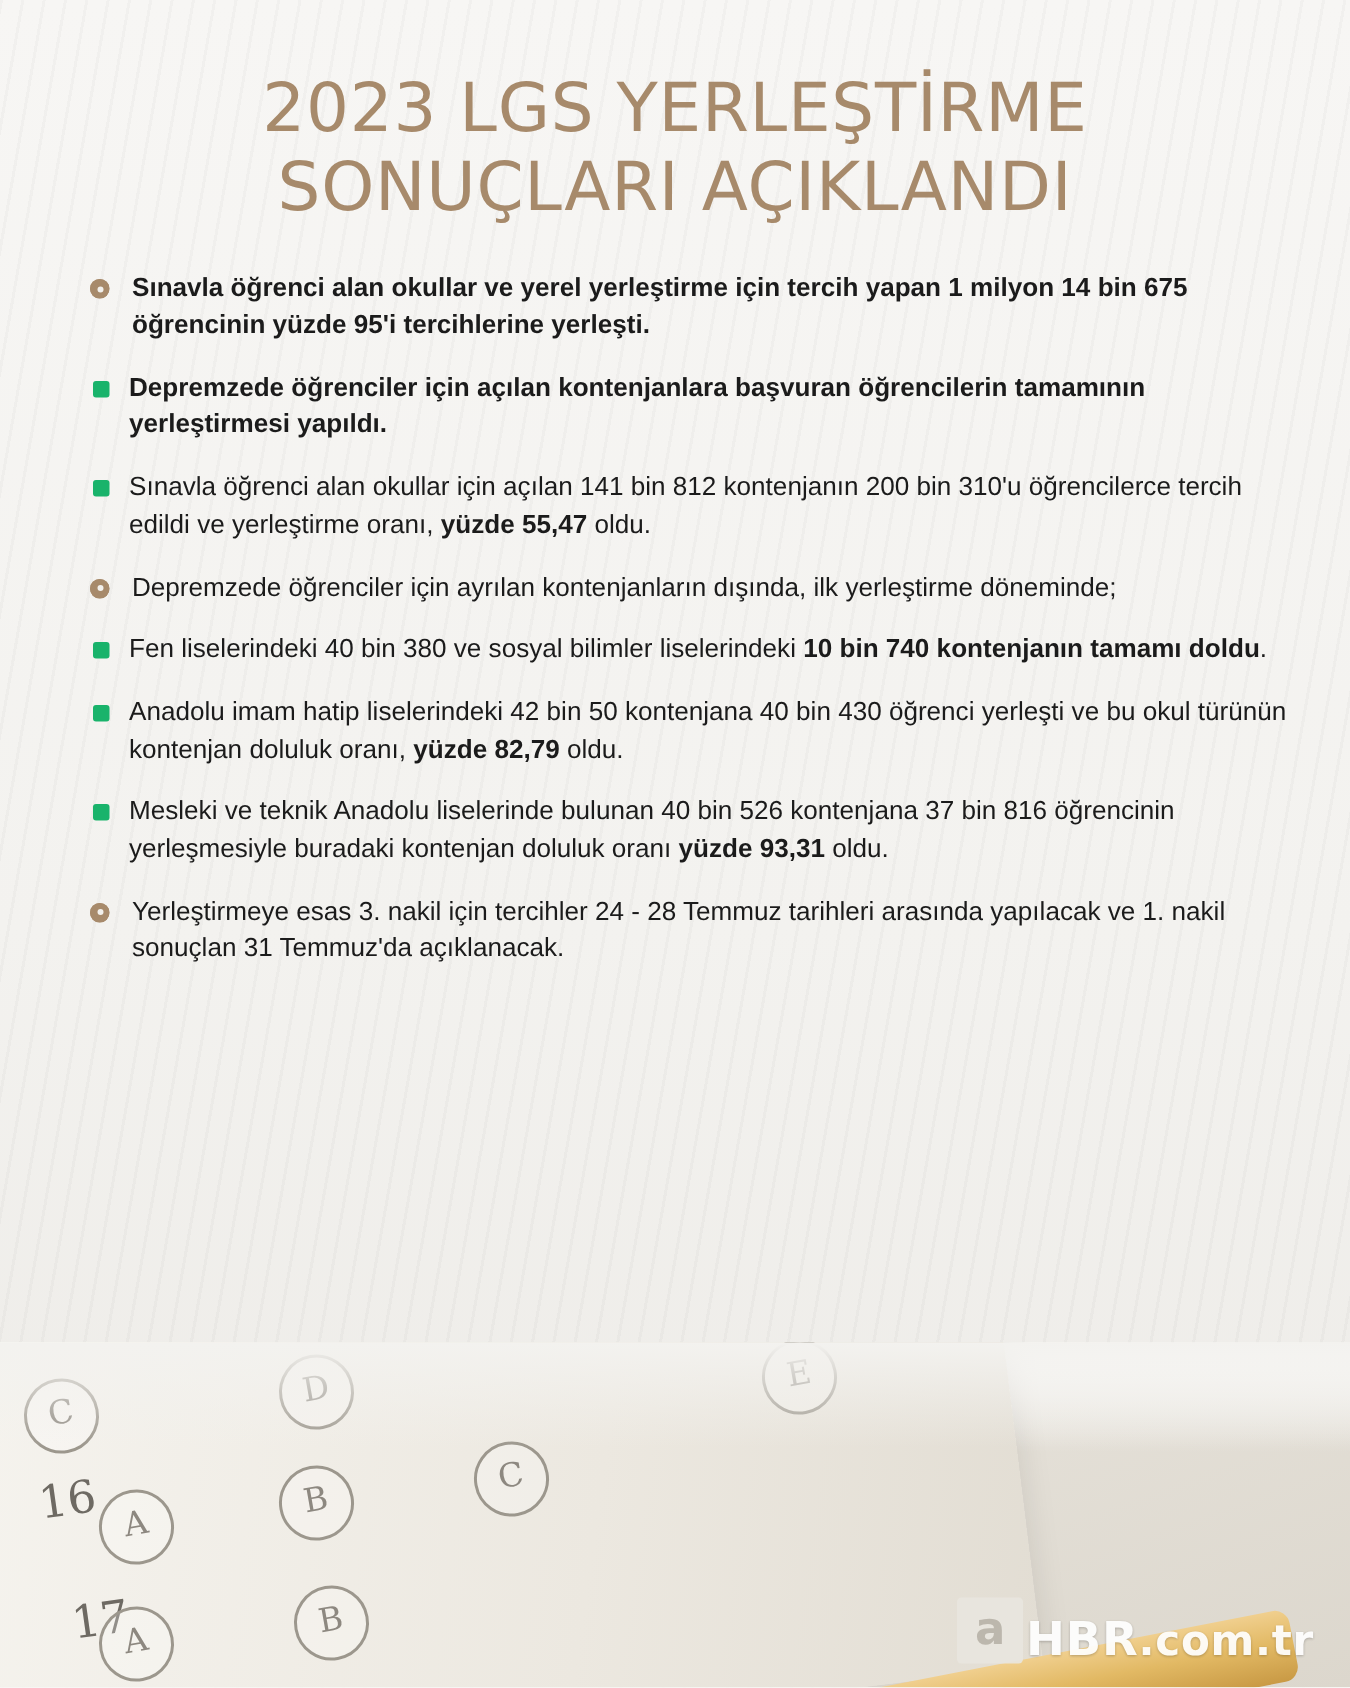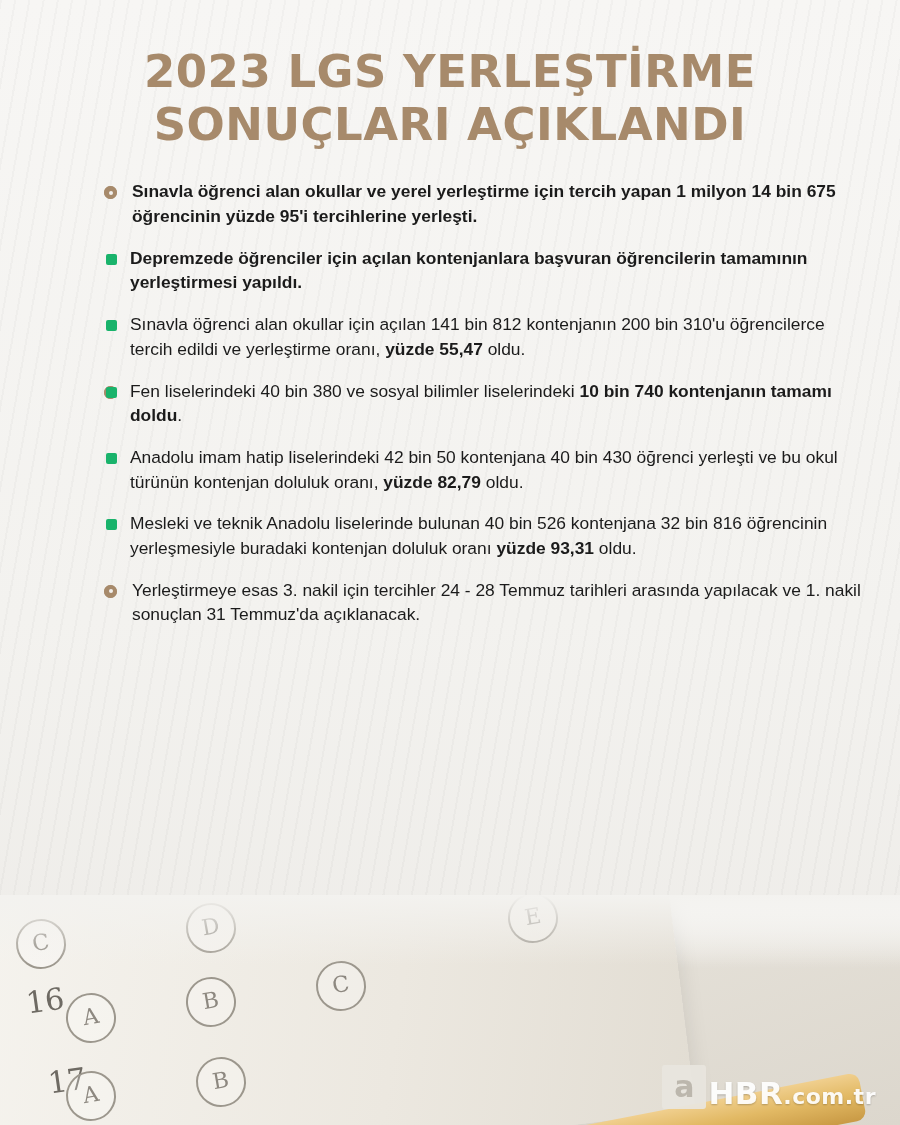--- a/index.html
+++ b/index.html
@@ -30,33 +30,32 @@
   }
 
   
   .title-block {
     padding: 46px 48px 0 48px;
     text-align: center;
   }
   .title-line {
     font-size: 45px;
     line-height: 1.17;
-    font-weight: bold;
+    font-weight: normal;
     letter-spacing: 0.5px;
     color: #a78a6b;
     text-transform: uppercase;
     font-family: "DejaVu Sans", sans-serif;
   }
 
   
   .content {
     position: relative;
     padding: 28px 34px 0 60px;
     z-index: 3;
-    margin-left: 44px;
   }
   .item {
     position: relative;
     margin-bottom: 17px;
     color: #1b1b1b;
     font-size: 17.4px;
     line-height: 1.42;
   }
   .item.sub {
     padding-left: 26px;
@@ -197,21 +196,21 @@
   .logo .word {
     color: #ffffff;
     font-weight: bold;
     font-size: 31px;
     letter-spacing: 0.5px;
     text-shadow: 0 1px 2px rgba(0,0,0,0.25);
     font-family: "DejaVu Sans", sans-serif;
     line-height: 1;
   }
   .logo .word .dom {
-    font-size: 22px;
+    font-size: 28px;
   }
 </style>
 </head>
 <body>
 
 <div class="page">
 
   <div class="title-block">
     <div class="title-line">2023 LGS YERLEŞTİRME</div>
     <div class="title-line">SONUÇLARI AÇIKLANDI</div>
@@ -229,36 +228,37 @@
       <span>Depremzede öğrenciler için açılan kontenjanlara başvuran öğrencilerin tamamının yerleştirmesi yapıldı.</span>
     </div>
 
     <div class="item sub">
       <span class="bullet green"></span>
       <span>Sınavla öğrenci alan okullar için açılan 141 bin 812 kontenjanın 200 bin 310'u öğrencilerce tercih edildi ve yerleştirme oranı, </span><b>yüzde 55,47</b><span> oldu.</span>
     </div>
 
     <div class="item main">
       <span class="bullet brown"></span>
+      <span>Depremzede öğrenciler için ayrılan kontenjanların dışında, ilk yerleştirme döneminde;</span>
     </div>
 
     <div class="item sub">
       <span class="bullet green"></span>
       <span>Fen liselerindeki 40 bin 380 ve sosyal bilimler liselerindeki </span><b>10 bin 740 kontenjanın tamamı doldu</b><span>.</span>
     </div>
 
 
     <div class="item sub">
       <span class="bullet green"></span>
       <span>Anadolu imam hatip liselerindeki 42 bin 50 kontenjana 40 bin 430 öğrenci yerleşti ve bu okul türünün kontenjan doluluk oranı, </span><b>yüzde 82,79</b><span> oldu.</span>
     </div>
 
     <div class="item sub">
       <span class="bullet green"></span>
-      <span>Mesleki ve teknik Anadolu liselerinde bulunan 40 bin 526 kontenjana 32 bin 816 öğrencinin yerleşmesiyle buradaki kontenjan doluluk oranı </span><b>yüzde 93,31</b><span> oldu.</span>
+      <span>Mesleki ve teknik Anadolu liselerinde bulunan 40 bin 526 kontenjana 37 bin 816 öğrencinin yerleşmesiyle buradaki kontenjan doluluk oranı </span><b>yüzde 93,31</b><span> oldu.</span>
     </div>
 
     <div class="item main">
       <span class="bullet brown"></span>
       <span>Yerleştirmeye esas 3. nakil için tercihler 24 - 28 Temmuz tarihleri arasında yapılacak ve 1. nakil sonuçlan 31 Temmuz'da açıklanacak.</span>
     </div>
 
   </div>
 
   <div class="photo">

